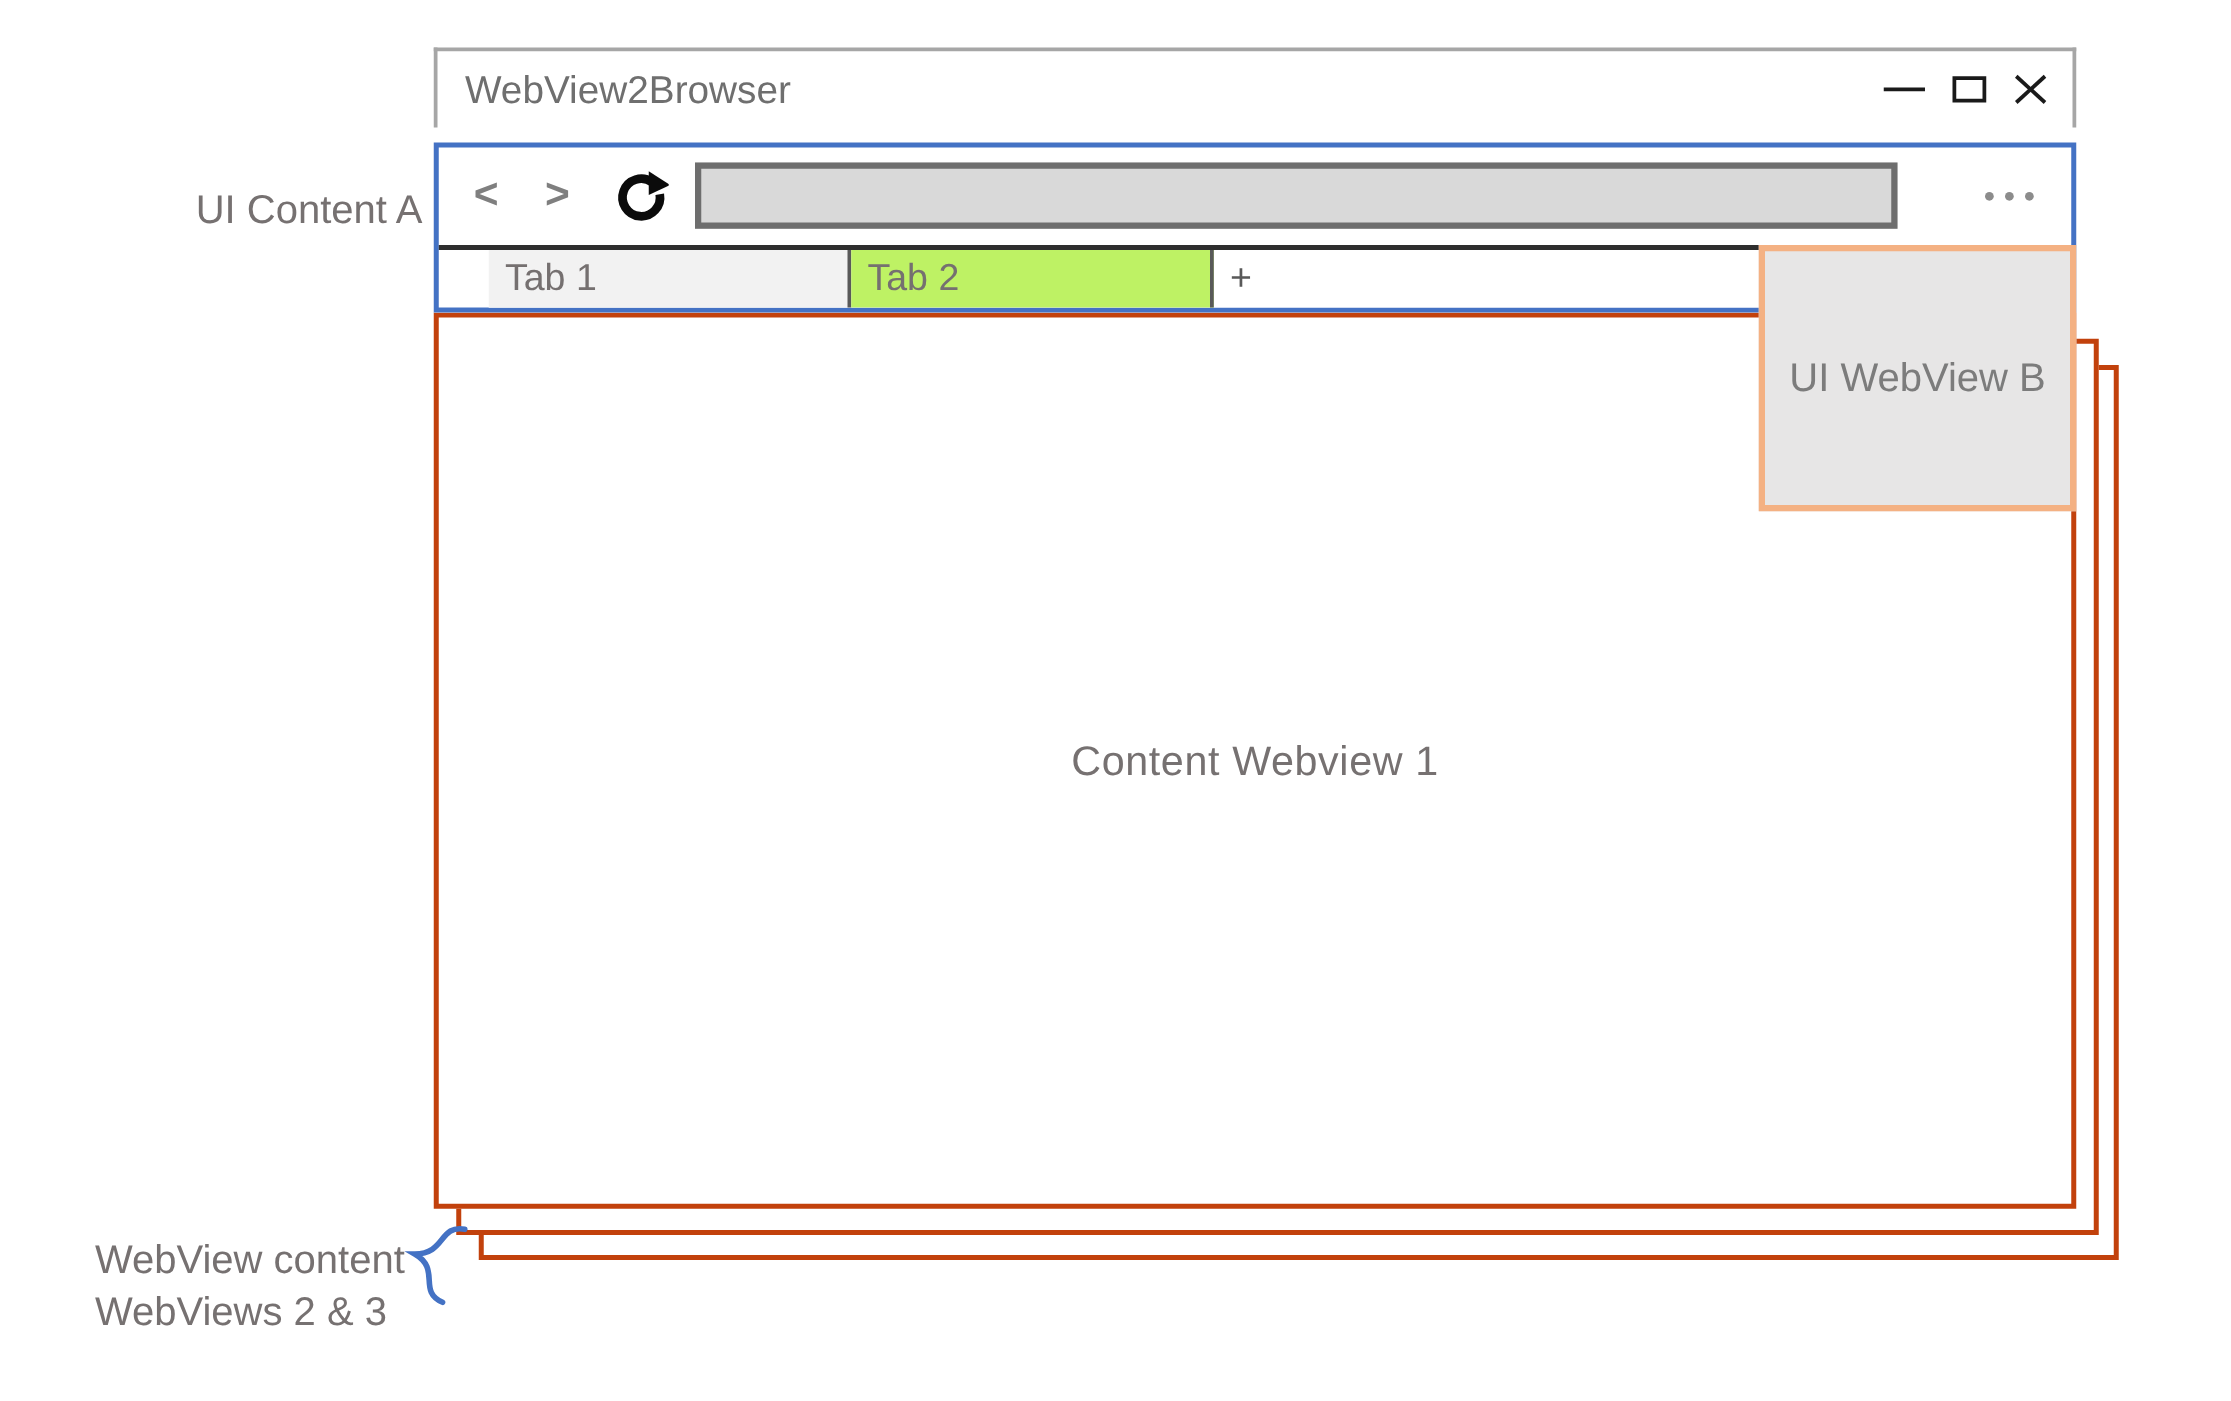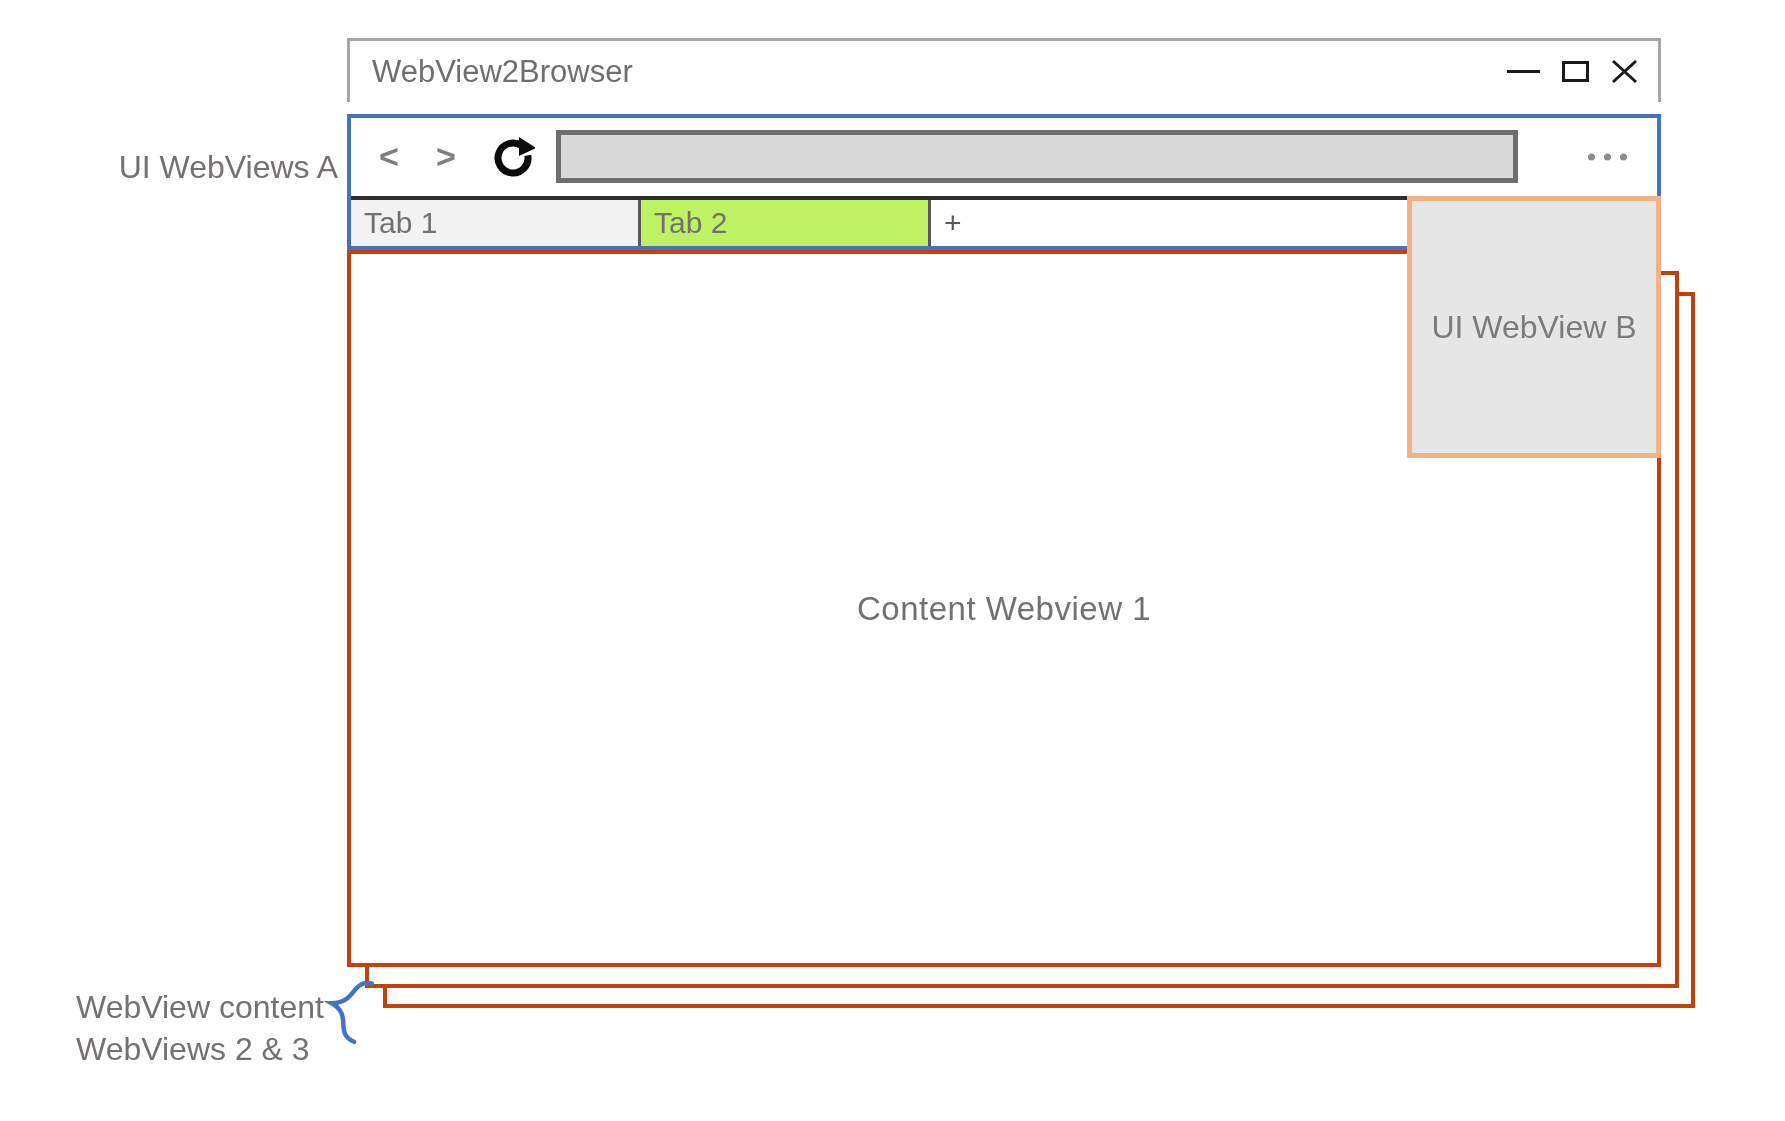--- a/index.html
+++ b/index.html
@@ -31,28 +31,28 @@
   .nav-arrow{position:absolute;top:50%;transform:translateY(-54%);font-size:34px;font-weight:600;color:#7f7f7f;line-height:1;}
   .back{left:28px;}
   .fwd{left:85px;}
   .reload{position:absolute;left:140px;top:50%;transform:translateY(-50%);width:44px;height:44px;}
   .addrbar{position:absolute;left:205px;top:12px;width:962px;height:53px;
            background:#D9D9D9;border:5px solid #6E6E6E;font-size:26px;color:#444;padding:0 10px;outline:none;}
   .menu{position:absolute;right:30px;top:50%;transform:translateY(-50%);display:flex;gap:9px;}
   .menu i{width:7px;height:7px;border-radius:50%;background:#8c8c8c;display:block;}
 
   .sep{height:4px;background:#2e2e2e;}
-  .tabstrip{display:flex;flex:1;background:#fff;}
+  .tabstrip{display:flex;flex:1;background:#fff;margin-left:40px;}
   .tab{width:290px;border-right:3px solid #595959;display:flex;align-items:center;
        padding-left:13px;font-size:30px;color:#757070;background:#bef264;}
   .tab.active{background:#F2F2F2;}
   .tab-plus{flex:1;display:flex;align-items:center;padding-left:13px;font-size:30px;color:#595959;}
 
   
-  .bbox{position:absolute;left:1407px;top:196px;width:254px;height:262px;
+  .bbox{position:absolute;left:1407px;top:196px;width:254px;height:213px;
         border:5px solid #F4B183;background:#E7E6E6;z-index:5;
         display:flex;align-items:center;justify-content:center;}
   .bbox span{font-size:32px;color:#7c7c7c;}
 
   
   .ann{position:absolute;color:#767171;font-size:32px;line-height:42px;z-index:6;}
   .ann-a{left:38px;top:146px;width:300px;text-align:right;}
   .ann-hidden{left:76px;top:986px;text-align:left;}
   .brace{position:absolute;left:314px;top:972px;z-index:6;transform:rotate(16deg);}
 </style>
@@ -106,21 +106,21 @@
       <div class="tab-plus">
         <span>+</span>
       </div>
     </div>
   </div>
 
   <div class="bbox">
     <span>UI WebView B</span>
   </div>
 
-  <div class="ann ann-a">UI WebViews A</div>
+  <div class="ann ann-a">UI Content A</div>
 
   <div class="ann ann-hidden">
     <div>WebView content</div>
     <div>WebViews 2 &amp; 3</div>
   </div>
 
   <svg class="brace" width="62" height="72" viewBox="0 0 62 72">
     <path d="M 50 5 C 29 7, 41 28, 17 35 C 41 41, 27 63, 49 66" fill="none" stroke="#4472C4" stroke-width="4.5" stroke-linecap="round"></path>
   </svg>
 

